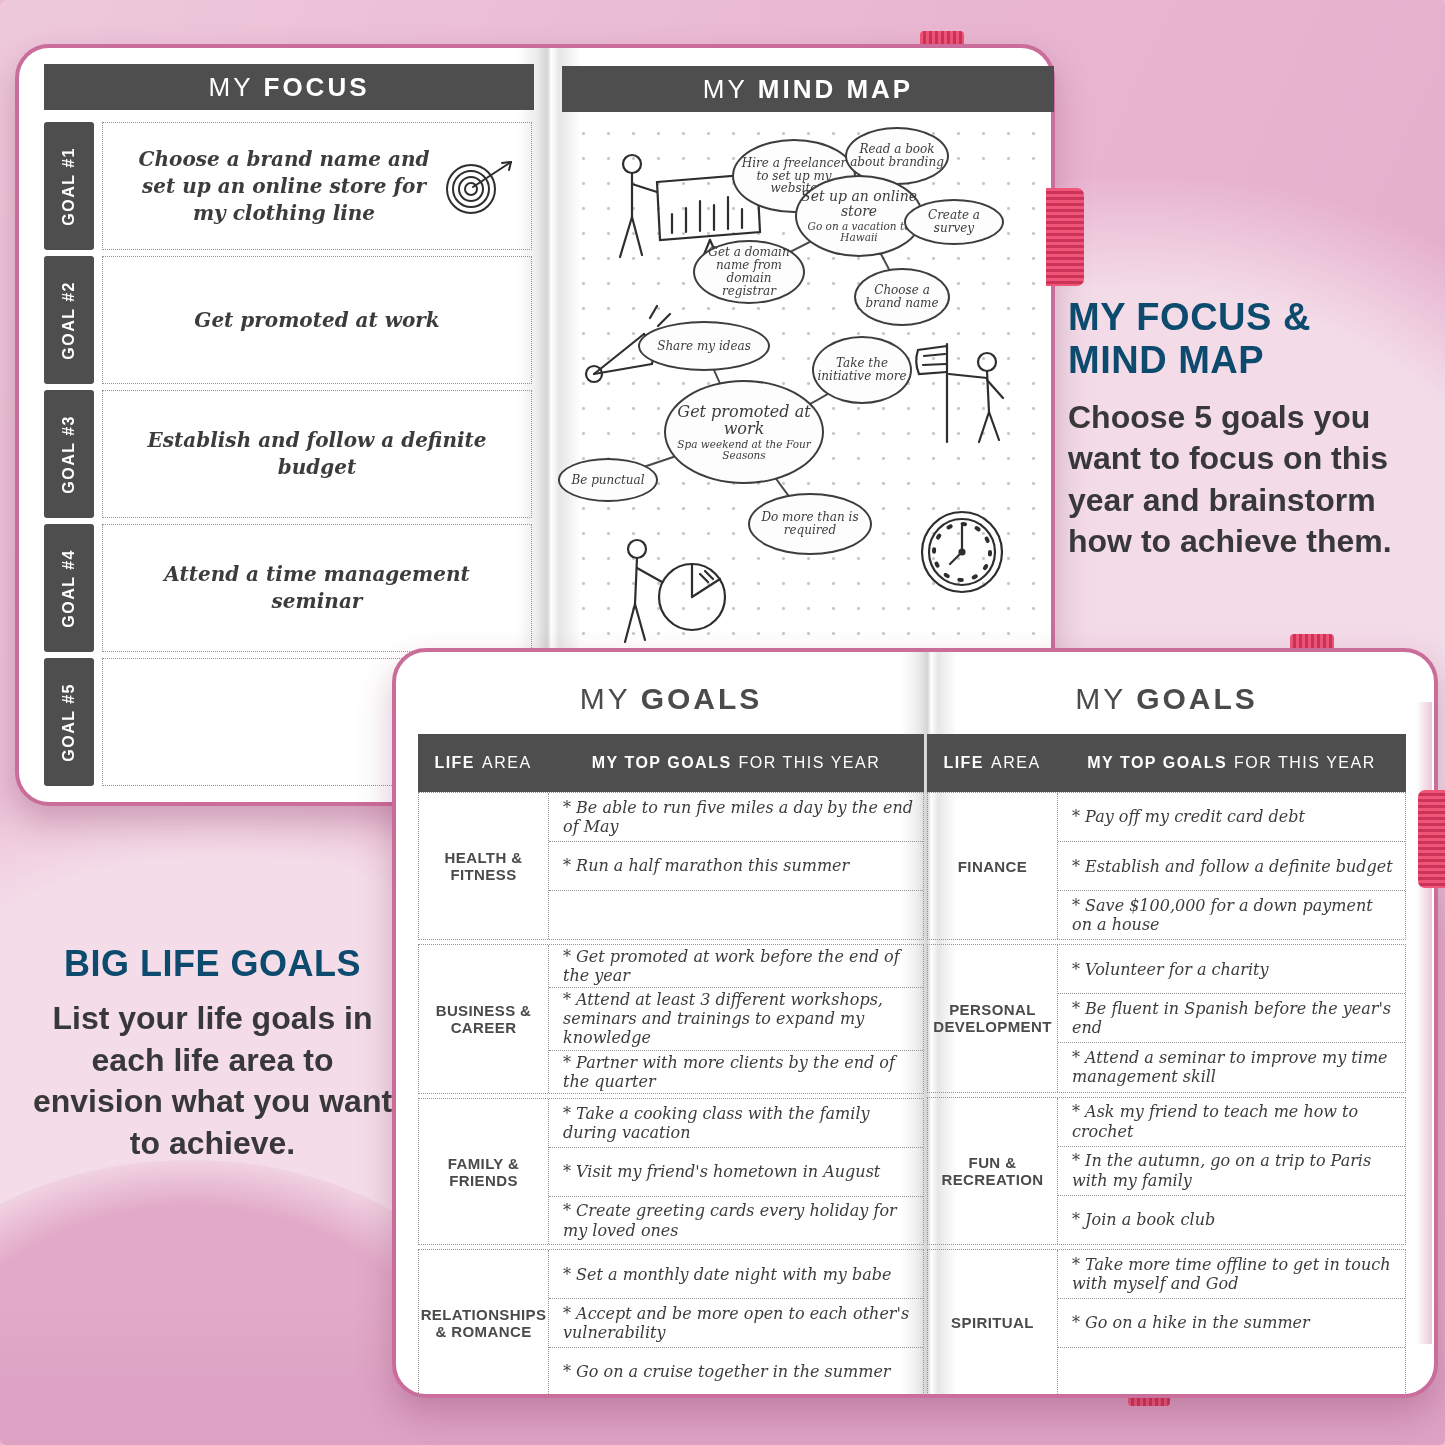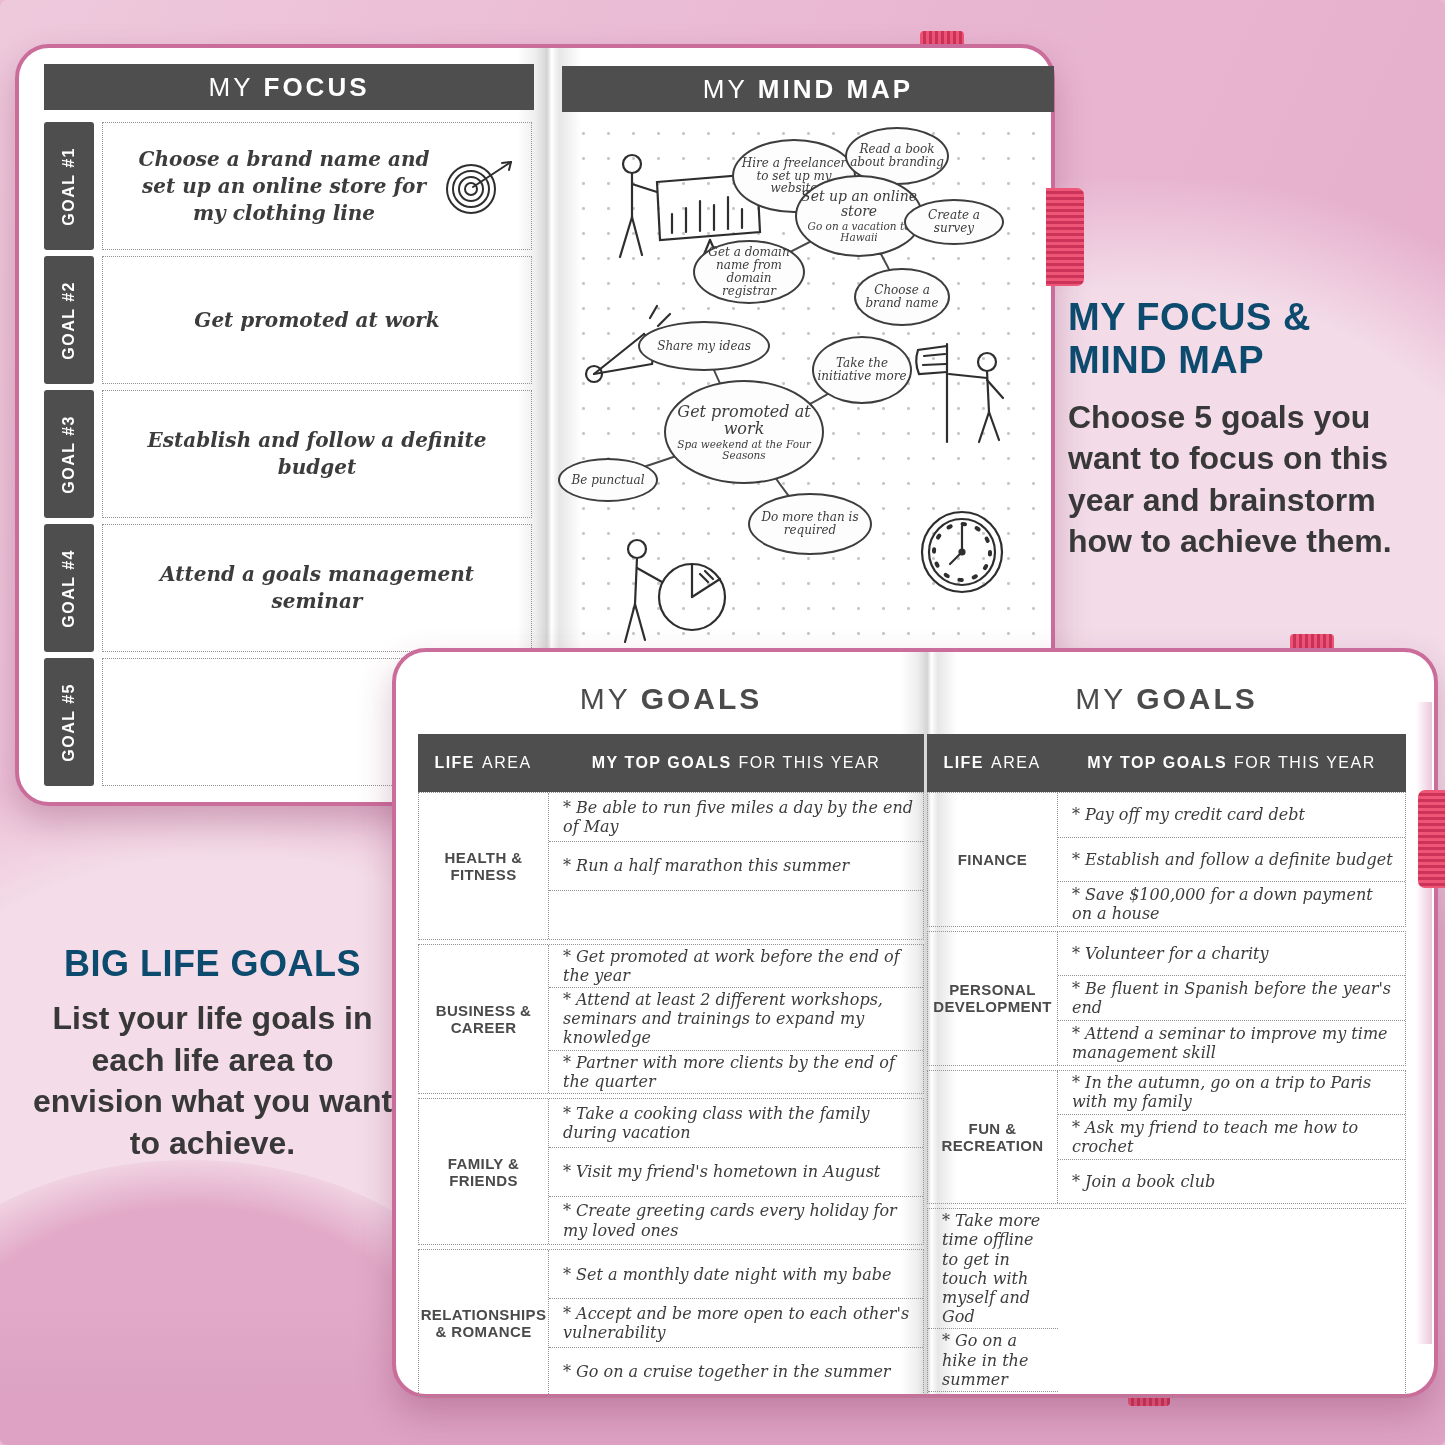--- a/index.html
+++ b/index.html
@@ -144,21 +144,21 @@
       <span>GOAL #3</span>
       </div>
     <div class="goal-box" style="top:342px;">
       <span class="hand">Establish and follow a definite budget</span>
       </div>
 
     <div class="goal-tab" style="left:25px;top:476px;">
       <span>GOAL #4</span>
       </div>
     <div class="goal-box" style="top:476px;">
-      <span class="hand">Attend a goals management seminar</span>
+      <span class="hand">Attend a time management seminar</span>
       </div>
 
     <div class="goal-tab" style="left:25px;top:610px;">
       <span>GOAL #5</span>
       </div>
     <div class="goal-box" style="top:610px;">
       <span class="hand"></span>
       </div>
 
     <div class="bar" style="left:543px;top:18px;width:492px;height:46px;">
@@ -320,21 +320,21 @@
             </div>
         </div>
       </div>
       <div class="gt-group">
         <div class="gt-area">BUSINESS &amp; CAREER</div>
         <div class="gt-items">
           <div class="gt-item">
               <span class="hand">* Get promoted at work before the end of the year</span>
             </div>
           <div class="gt-item">
-              <span class="hand">* Attend at least 2 different workshops, seminars and trainings to expand my knowledge</span>
+              <span class="hand">* Attend at least 3 different workshops, seminars and trainings to expand my knowledge</span>
             </div>
           <div class="gt-item">
               <span class="hand">* Partner with more clients by the end of the quarter</span>
             </div>
         </div>
       </div>
       <div class="gt-group">
         <div class="gt-area">FAMILY &amp; FRIENDS</div>
         <div class="gt-items">
           <div class="gt-item">
@@ -404,31 +404,32 @@
             </div>
           <div class="gt-item">
               <span class="hand">* Attend a seminar to improve my time management skill</span>
             </div>
         </div>
       </div>
       <div class="gt-group">
         <div class="gt-area">FUN &amp; RECREATION</div>
         <div class="gt-items">
           <div class="gt-item">
+              <span class="hand">* Ask my friend to teach me how to crochet</span>
+            </div>
+          <div class="gt-item">
               <span class="hand">* In the autumn, go on a trip to Paris with my family</span>
             </div>
           <div class="gt-item">
-              <span class="hand">* Ask my friend to teach me how to crochet</span>
-            </div>
-          <div class="gt-item">
               <span class="hand">* Join a book club</span>
             </div>
         </div>
       </div>
       <div class="gt-group">
+        <div class="gt-area">SPIRITUAL</div>
         <div class="gt-items">
           <div class="gt-item">
               <span class="hand">* Take more time offline to get in touch with myself and God</span>
             </div>
           <div class="gt-item">
               <span class="hand">* Go on a hike in the summer</span>
             </div>
           <div class="gt-item">
               <span class="hand"></span>
             </div>

